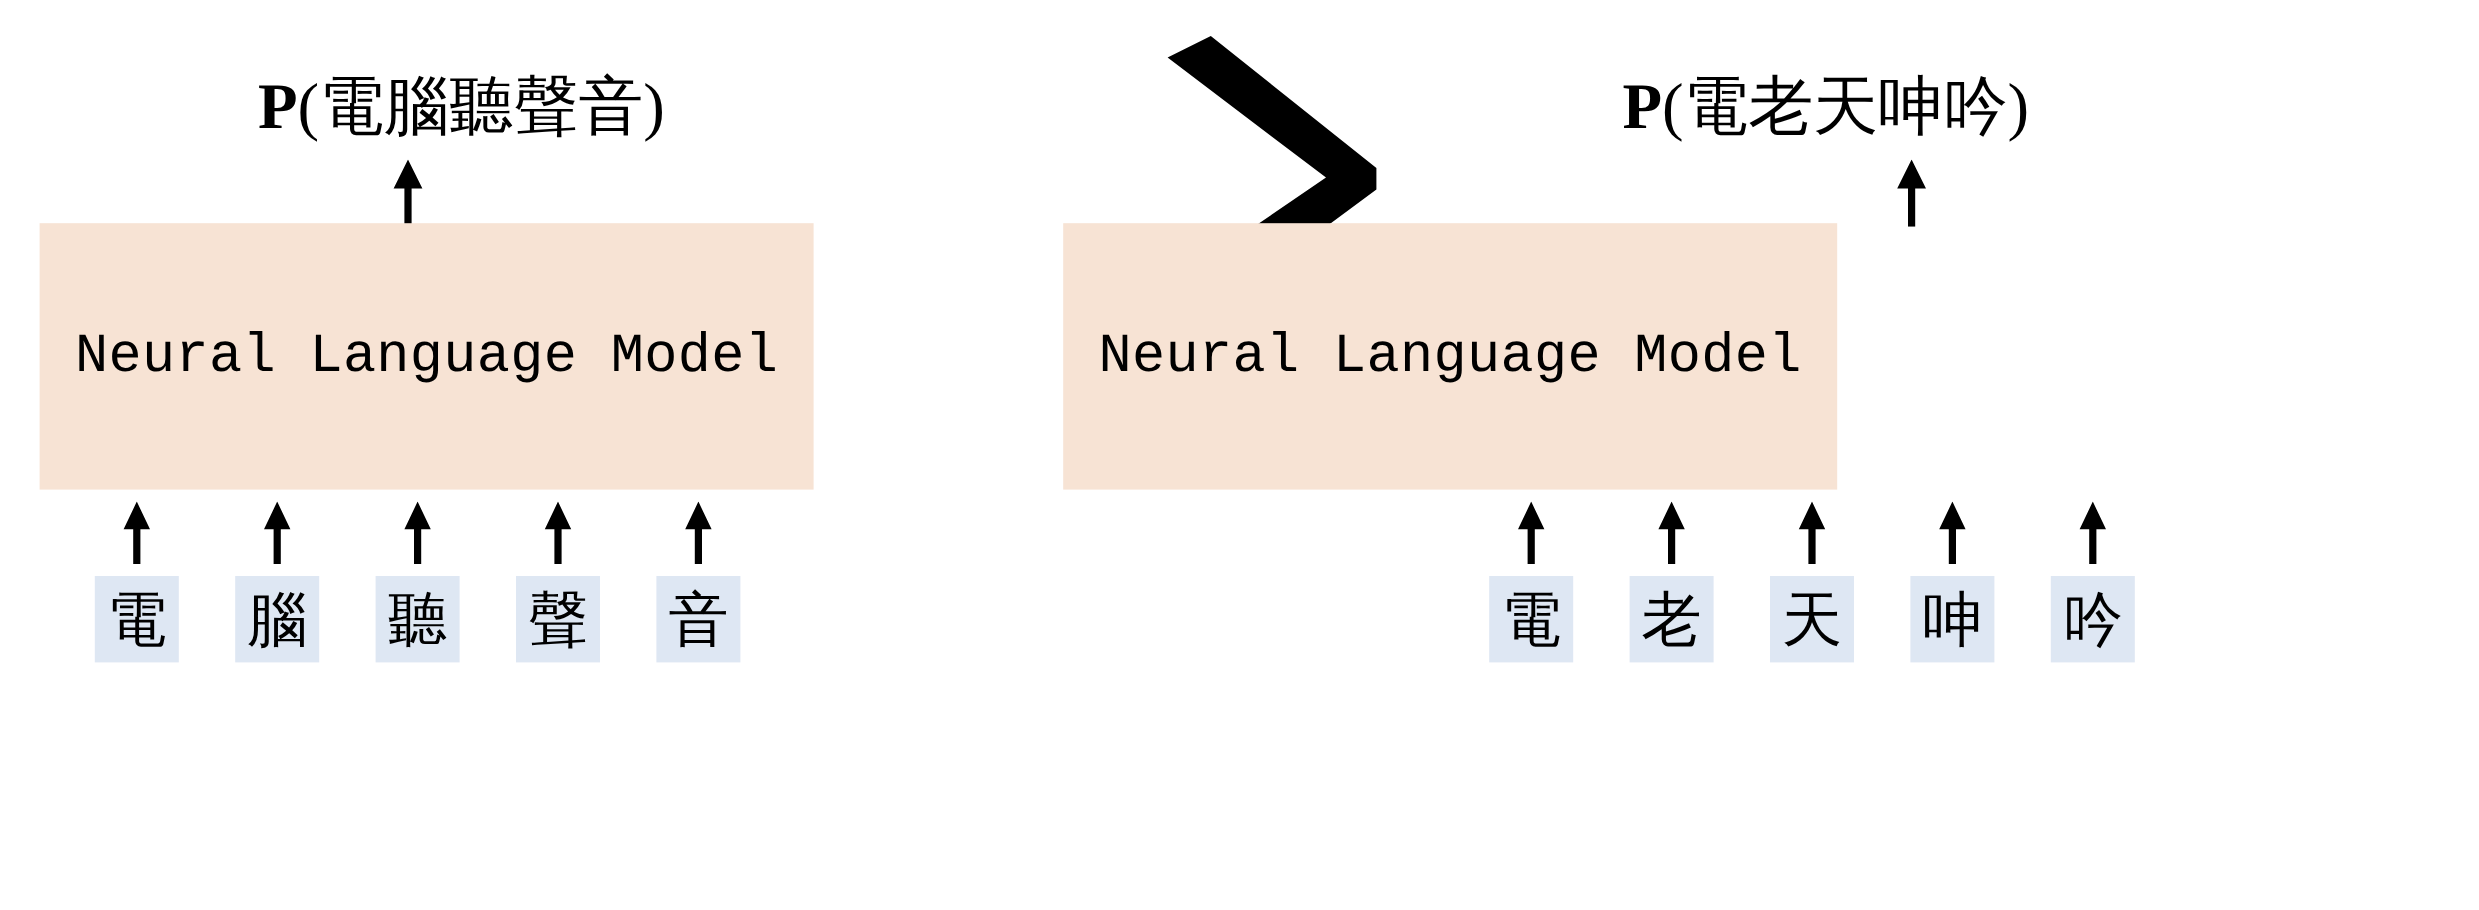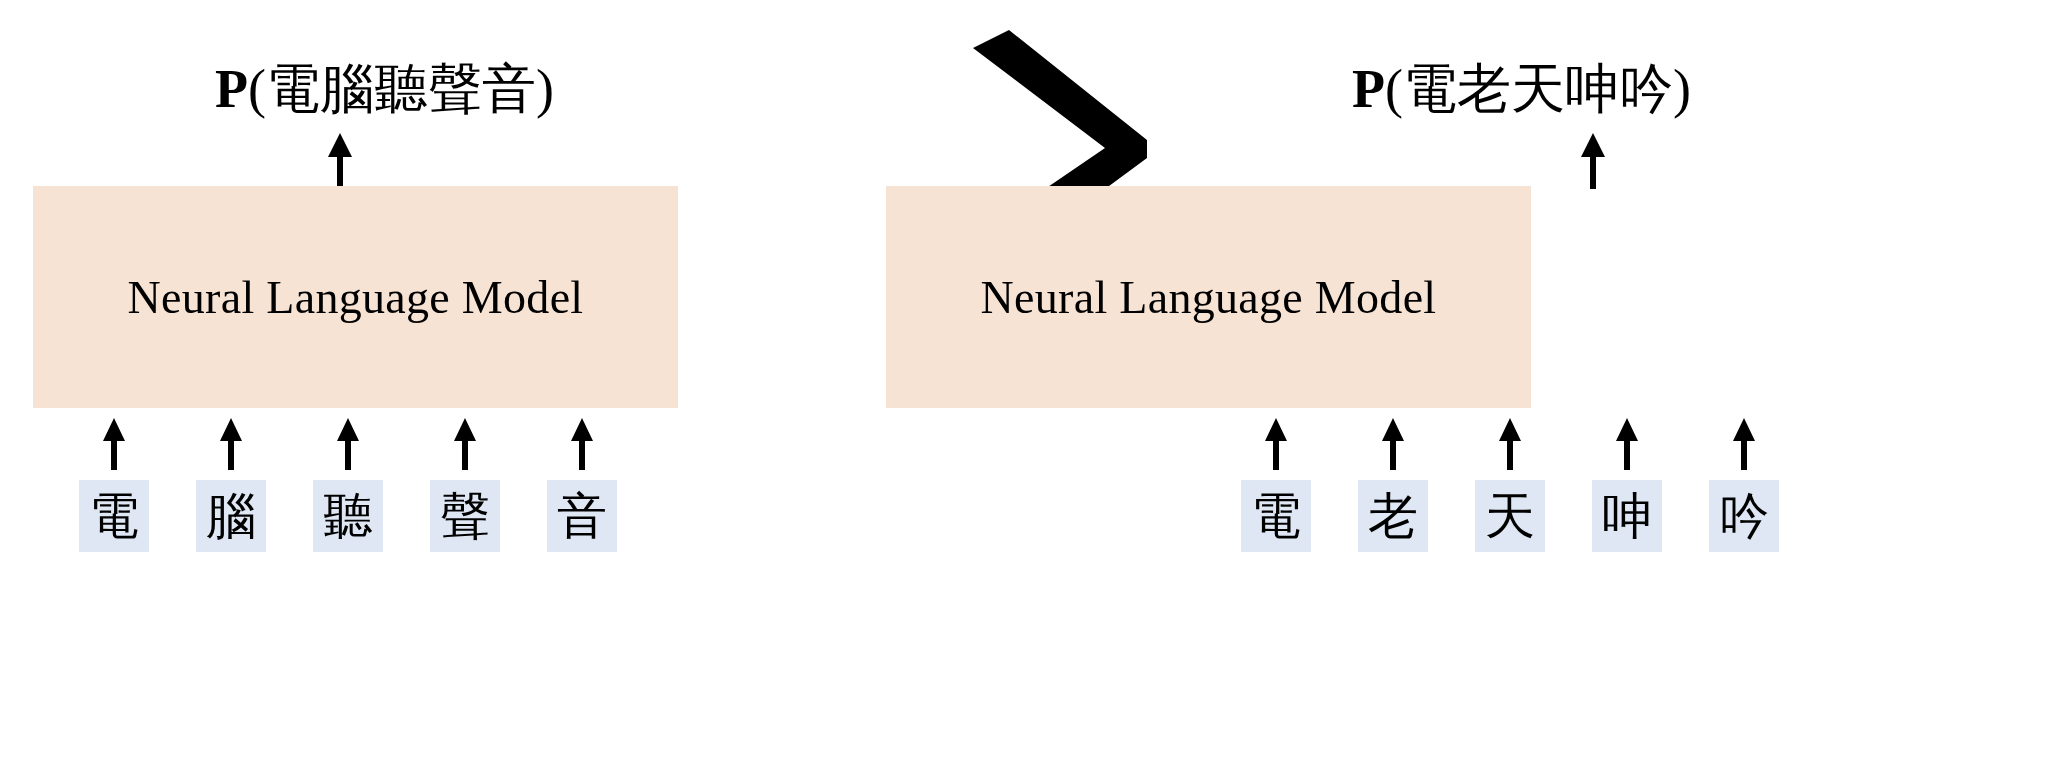--- a/index.html
+++ b/index.html
@@ -52,21 +52,21 @@
   
   .model-box {
     position: absolute;
     display: flex;
     align-items: center;
     justify-content: center;
     background: #F7E3D4;
   }
   .model-box-label {
     font-size: 46px;
-    font-family: Liberation Serif, serif;
+    font-family: Liberation Mono, monospace;
     color: #000000;
     letter-spacing: 0.3px;
     white-space: nowrap;
   }
 
   
   .arrow {
     position: absolute;
     line-height: 0;
   }

